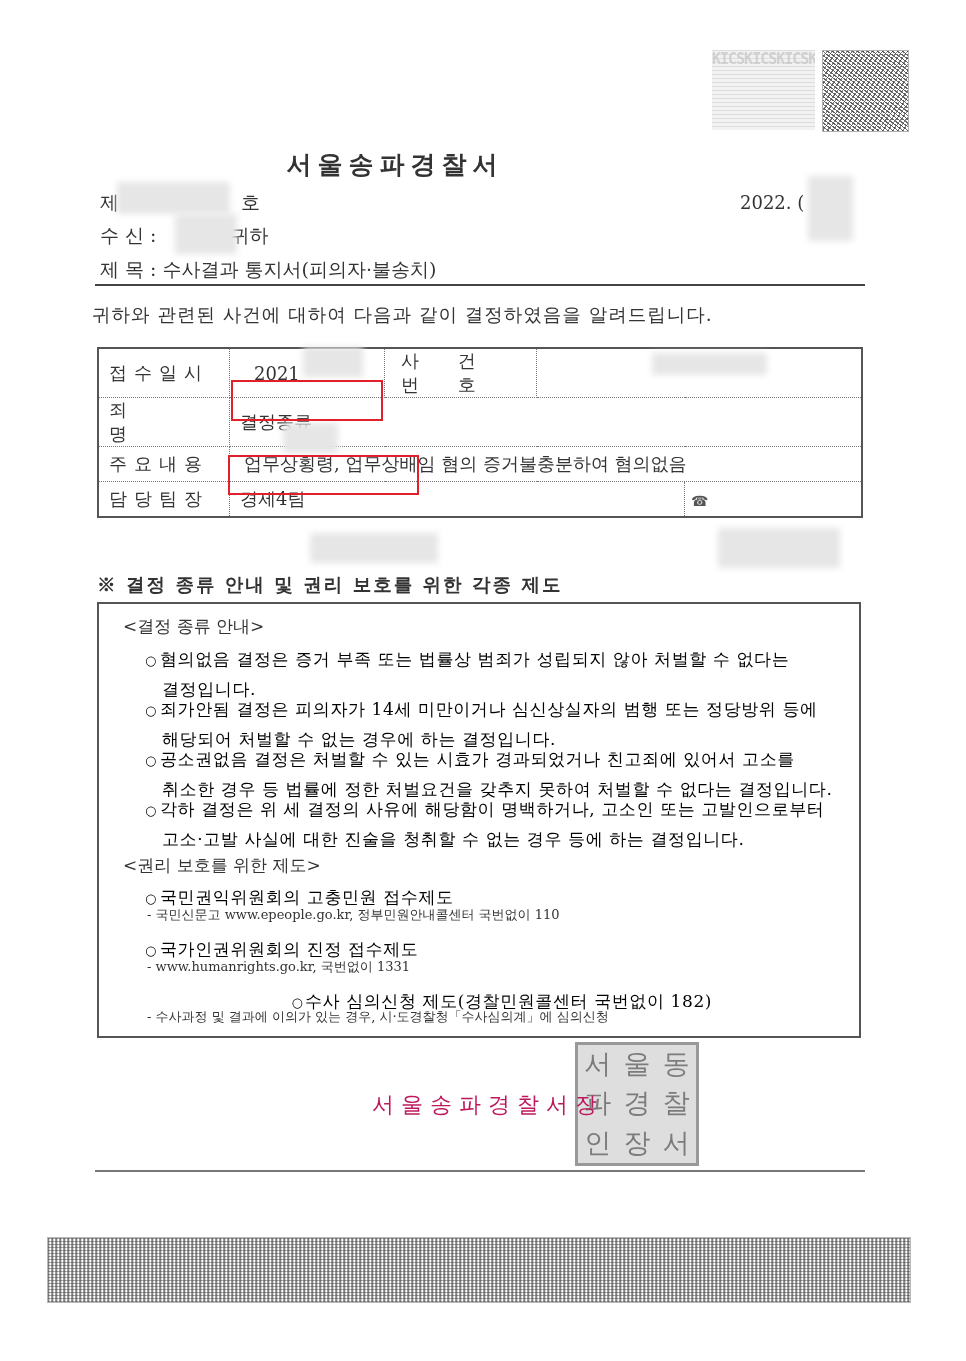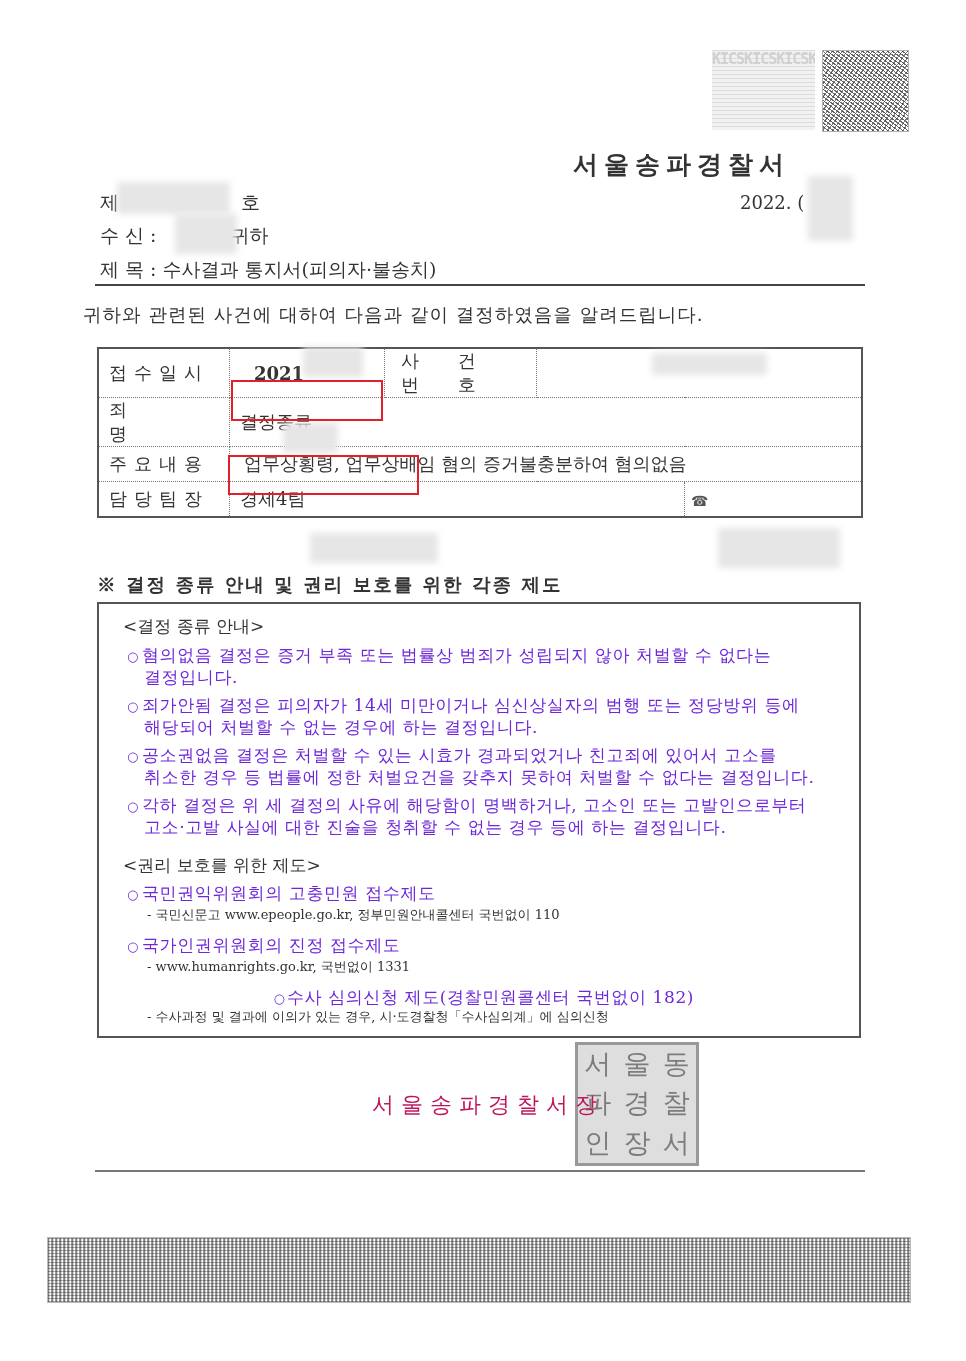--- a/index.html
+++ b/index.html
@@ -12,40 +12,40 @@
   .kics { left:712px; top:50px; width:103px; height:80px; background:
       repeating-linear-gradient(0deg,#f2f2f2 0 3px,#dcdcdc 3px 4px),
       #eee; color:#d0d0d0; font:bold 15px/19px "DejaVu Sans Mono", monospace;
       overflow:hidden; letter-spacing:-1px; }
   .qr { left:822px; top:50px; width:85px; height:80px; border:1px solid #999;
       background:
         repeating-linear-gradient(37deg,#333 0 1px,#fff 1px 3px),
         repeating-linear-gradient(-53deg,#555 0 1px,transparent 1px 4px);
       background-blend-mode:multiply; opacity:.75; }
 
-  .title { left:0; width:790px; top:148px; text-align:right; font-size:25px;
+  .title { left:0; width:790px; top:148px; text-align:center; font-size:25px;
            letter-spacing:6px; font-weight:bold; color:#333; }
 
   .hdr { left:100px; font-size:19px; color:#333; }
   .hr1 { left:95px; top:284px; width:770px; height:2px; background:#444; }
 
-  .intro { left:83px; top:302px; font-size:18.5px; letter-spacing:1px; color:#333; }
+  .intro { left:92px; top:302px; font-size:18.5px; letter-spacing:1px; color:#333; }
 
   
   table.info { position:absolute; left:97px; top:347px; width:766px; border-collapse:collapse;
                font-size:18px; color:#333; border:2px solid #555; }
   table.info td { border:1px dotted #777; height:34px; padding:0 10px; }
   table.info td.lbl { width:110px; letter-spacing:7px; text-align:left; }
   .redbox { position:absolute; border:2px solid #e0202a; }
 
   .note-title { left:97px; top:572px; font-size:18.5px; font-weight:bold; letter-spacing:2px; color:#333; }
 
   .box { left:97px; top:602px; width:764px; height:436px; border:2px solid #555; box-sizing:border-box; }
   .sec { left:123px; font-size:17px; color:#333; }
-  .bul { left:127px; font-size:17px; color:#6d28d9; line-height:21px; width:712px; letter-spacing:.6px; }
+  .bul { left:145px; font-size:17px; color:#000000; line-height:29px; width:712px; letter-spacing:.6px; }
   .bul .o { display:inline-block; width:15px; font-size:13px; }
   .bul .cont { padding-left:17px; display:block; }
   .sub { left:147px; font-size:13px; color:#333; }
 
   .sig { left:372px; top:1090px; font-size:22px; letter-spacing:7px; color:#be185d; }
   .seal { left:575px; top:1042px; width:124px; height:124px; border:3px solid #888;
           background:#d9d9d9; box-sizing:border-box; opacity:.85;
           display:grid; grid-template-columns:repeat(3,1fr); grid-template-rows:repeat(3,1fr);
           font-family:"DejaVu Serif", serif; font-size:27px; color:#666; text-align:center; line-height:38px; }
   .hr2 { left:95px; top:1170px; width:770px; height:2px; background:#777; }
@@ -85,21 +85,21 @@
   <span>수사결과 통지서(피의자·불송치)</span>
 </div>
 <div class="abs hr1"></div>
 
 <div class="abs intro">귀하와 관련된 사건에 대하여 다음과 같이 결정하였음을 알려드립니다.</div>
 
 <table class="info">
   <tbody>
       <tr>
     <td class="lbl">접수일시</td>
-    <td style="width:120px;padding-left:24px;font-weight:bold;">2021</td>
+    <td style="width:120px;padding-left:24px;">2021</td>
     <td style="width:125px;letter-spacing:14px;padding-left:16px;font-family:Liberation Mono, monospace;">사 건 번 호</td>
     <td colspan="2"></td>
   </tr>
   <tr>
     <td class="lbl" style="letter-spacing:48px;">죄 명</td>
     <td colspan="4">결정종류</td>
   </tr>
   <tr>
     <td class="lbl">주요내용</td>
     <td colspan="4" style="padding-left:14px;">업무상횡령, 업무상배임 혐의 증거불충분하여 혐의없음</td>

